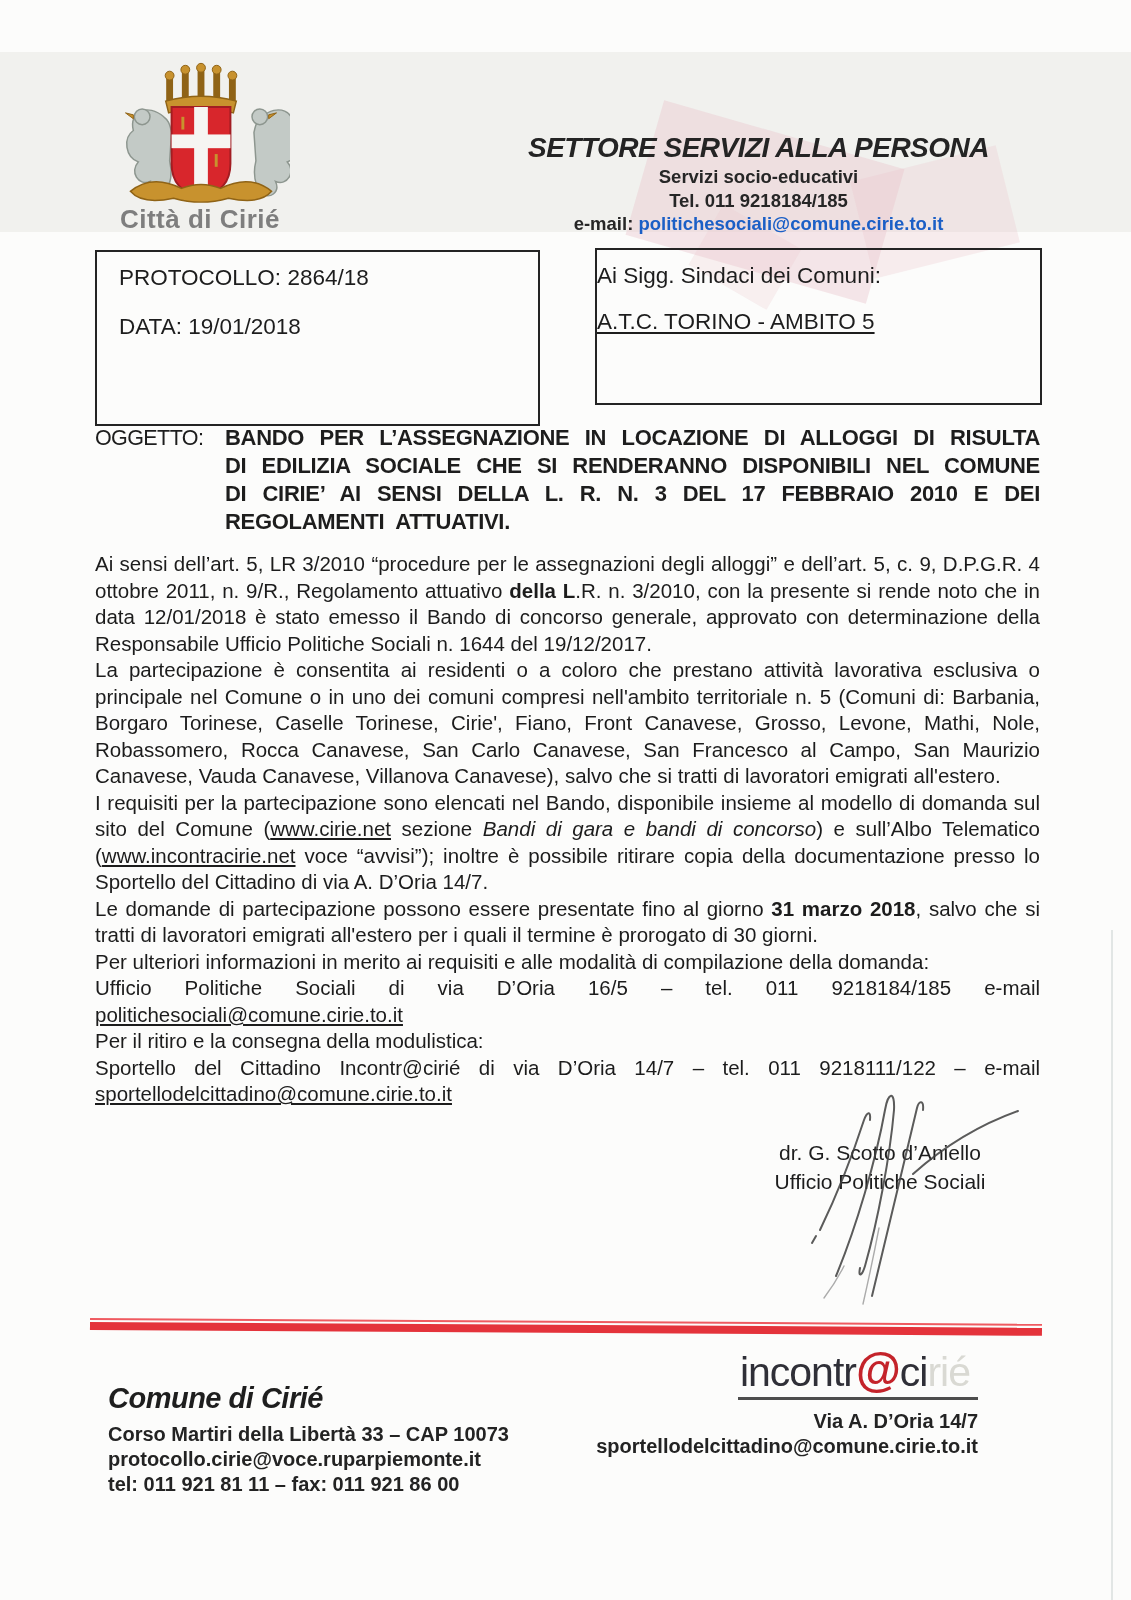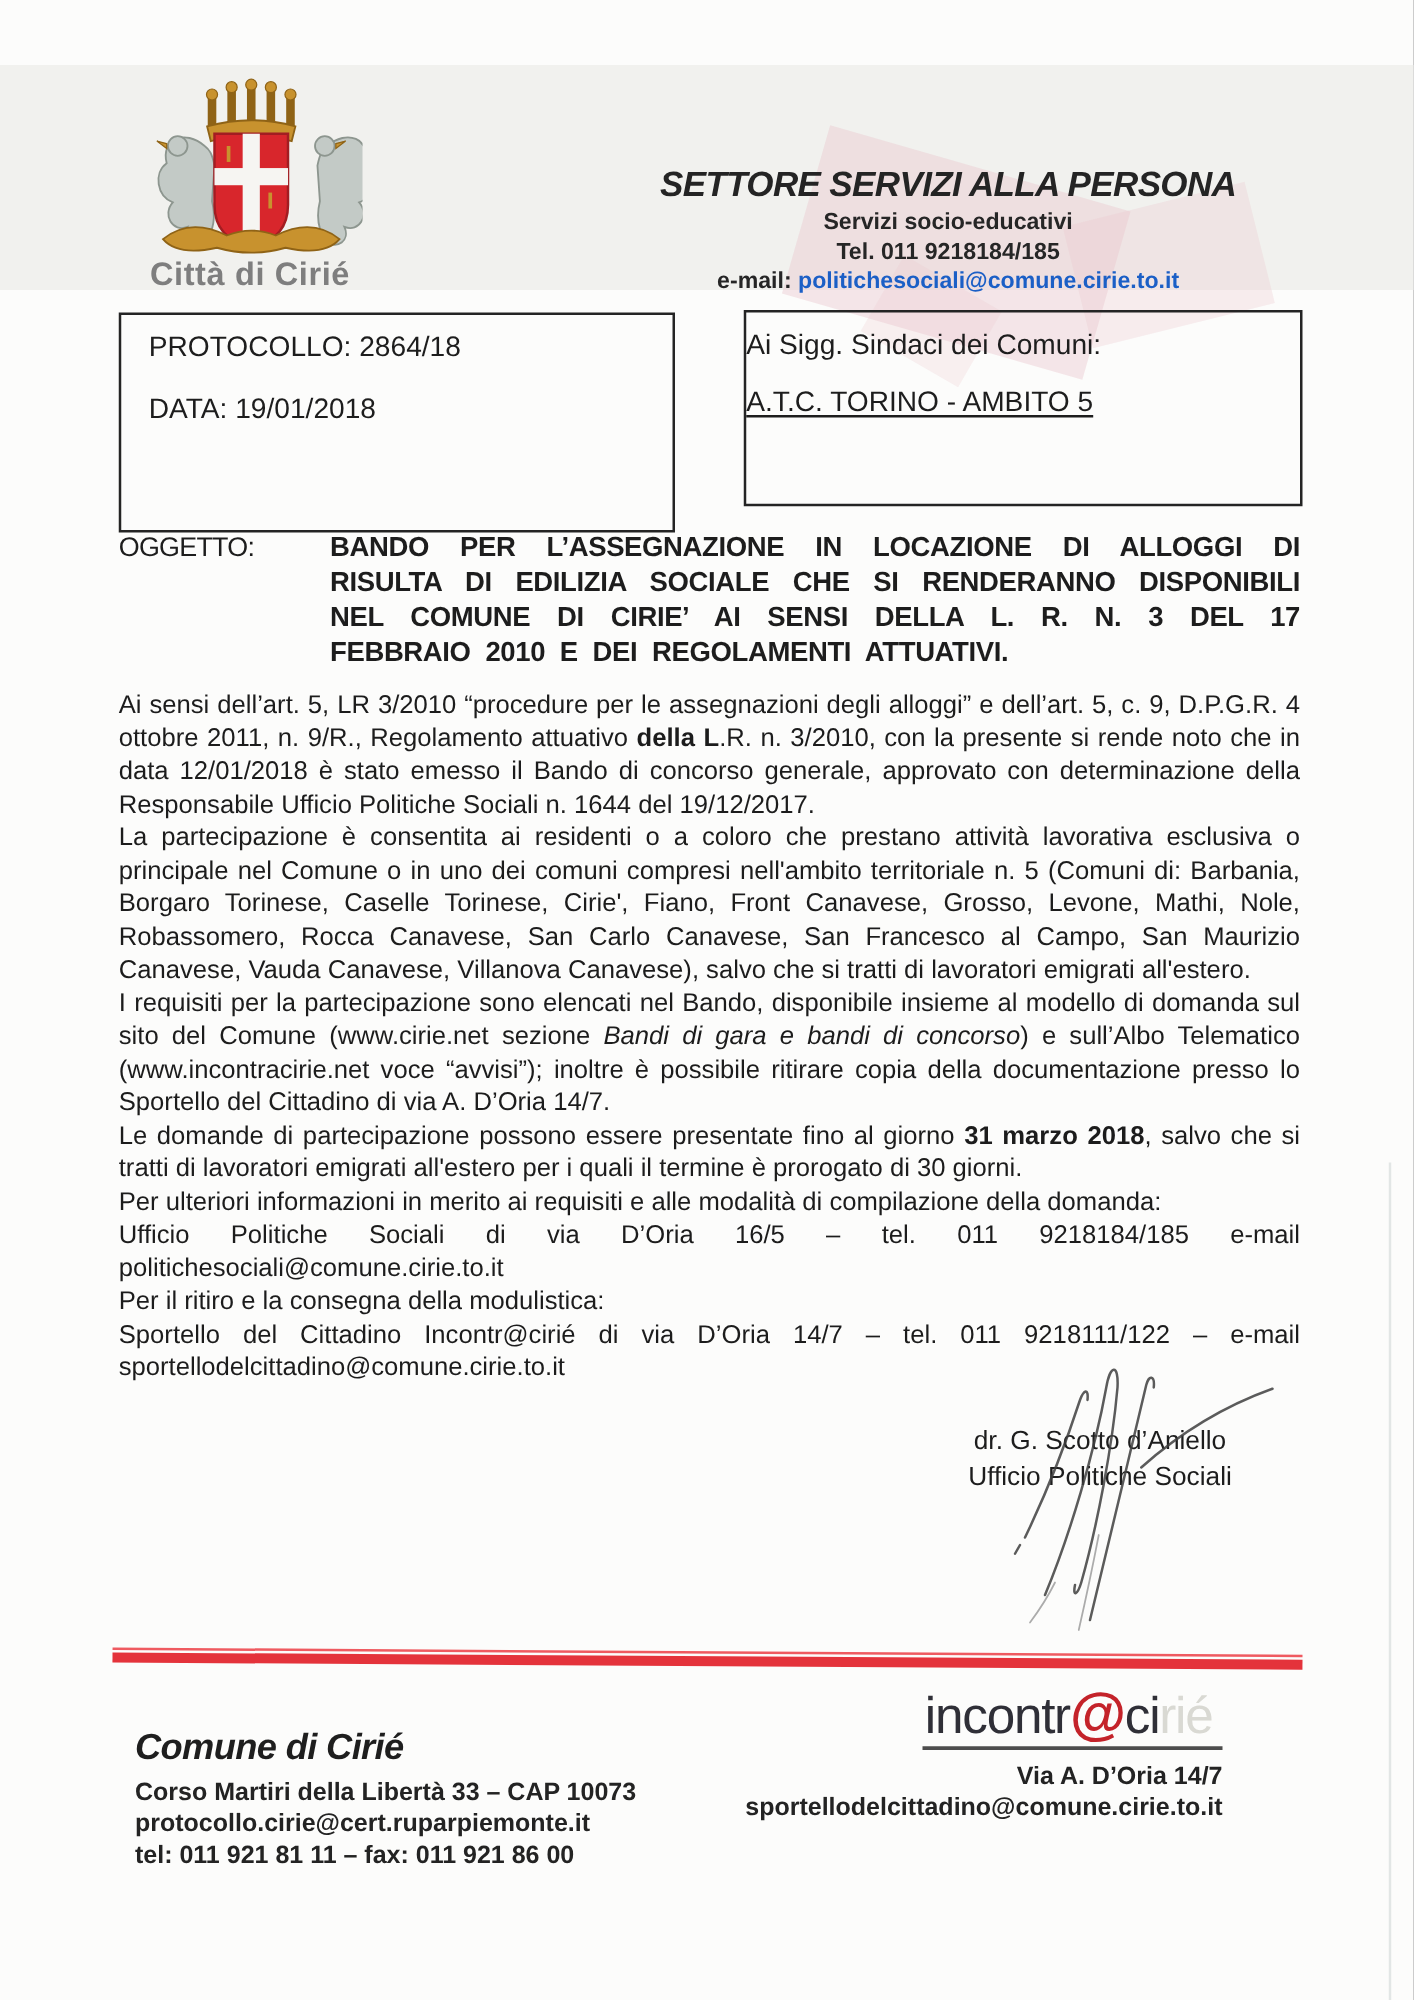--- a/index.html
+++ b/index.html
@@ -30,32 +30,32 @@
   
   .boxl { position:absolute; left:95px; top:250px; width:445px; height:176px;
           border:2px solid #242424; box-sizing:border-box; padding:13px 0 0 22px; font-size:22.5px; }
   .boxl .row2 { margin-top:23px; }
   .boxr { position:absolute; left:595px; top:248px; width:447px; height:157px;
           border:2px solid #242424; box-sizing:border-box; padding:13px 16px 0 0;
           text-align:left; font-size:22.5px; }
   .boxr .row2 { margin-top:20px; text-decoration:underline; text-underline-offset:3px; }
 
   
-  .subject { position:absolute; left:95px; top:424px; width:945px; display:flex;gap:39px; }
+  .subject { position:absolute; left:95px; top:424px; width:945px; display:flex; }
   .subject-label { flex:none; width:130px; font-size:21.5px; letter-spacing:-.6px; padding-top:2px; }
   .subject-text { flex:1; font-weight:700; font-size:22px; line-height:28px;
                   text-align:justify; letter-spacing:-.3px; word-spacing:6px; }
 
   
   .bodytext { position:absolute; left:95px; top:551px; width:945px;
               font-size:20.5px; line-height:26.5px; text-align:justify; color:#1c1c1c; }
   .bodytext p { margin:0; }
   .b { font-weight:700; }
   .i { font-style:italic; }
-  .u { text-underline-offset:2px; }
+  .u { text-decoration:underline; text-underline-offset:2px; }
 
   
   .sig { position:absolute; left:745px; top:1138px; width:270px; text-align:center;
          font-size:21px; line-height:29px; }
   .sig-svg { position:absolute; left:778px; top:1078px; width:262px; height:238px; }
 
   
   .redline { position:absolute; left:90px; top:1318px; width:952px; transform:rotate(.35deg); transform-origin:left center; }
   .redline .thin  { height:2px; background:#ef5a60; }
   .redline .gap   { height:2px; background:transparent; }
@@ -170,21 +170,21 @@
 
   <div class="redline">
     <div class="thin"></div>
     <div class="gap"></div>
     <div class="thick"></div>
   </div>
 
   <div class="f-left">
     <div class="f-name">Comune di Cirié</div>
     <div class="f-line">Corso Martiri della Libertà 33 – CAP 10073</div>
-    <div class="f-line blue">protocollo.cirie@cert.ruparpiemonte.it</div>
+    <div class="f-line blue">protocollo.cirie@voce.ruparpiemonte.it</div>
     <div class="f-line">tel: 011 921 81 11 – fax: 011 921 86 00</div>
   </div>
 
   <div class="f-right">
     <div class="logo"><span>incontr</span><span class="logo-at">@</span><span>ci</span><span class="logo-faded">rié</span></div>
     <div class="f-line">Via A. D’Oria 14/7</div>
     <div class="f-line blue">sportellodelcittadino@comune.cirie.to.it</div>
   </div>
 
 </div>

